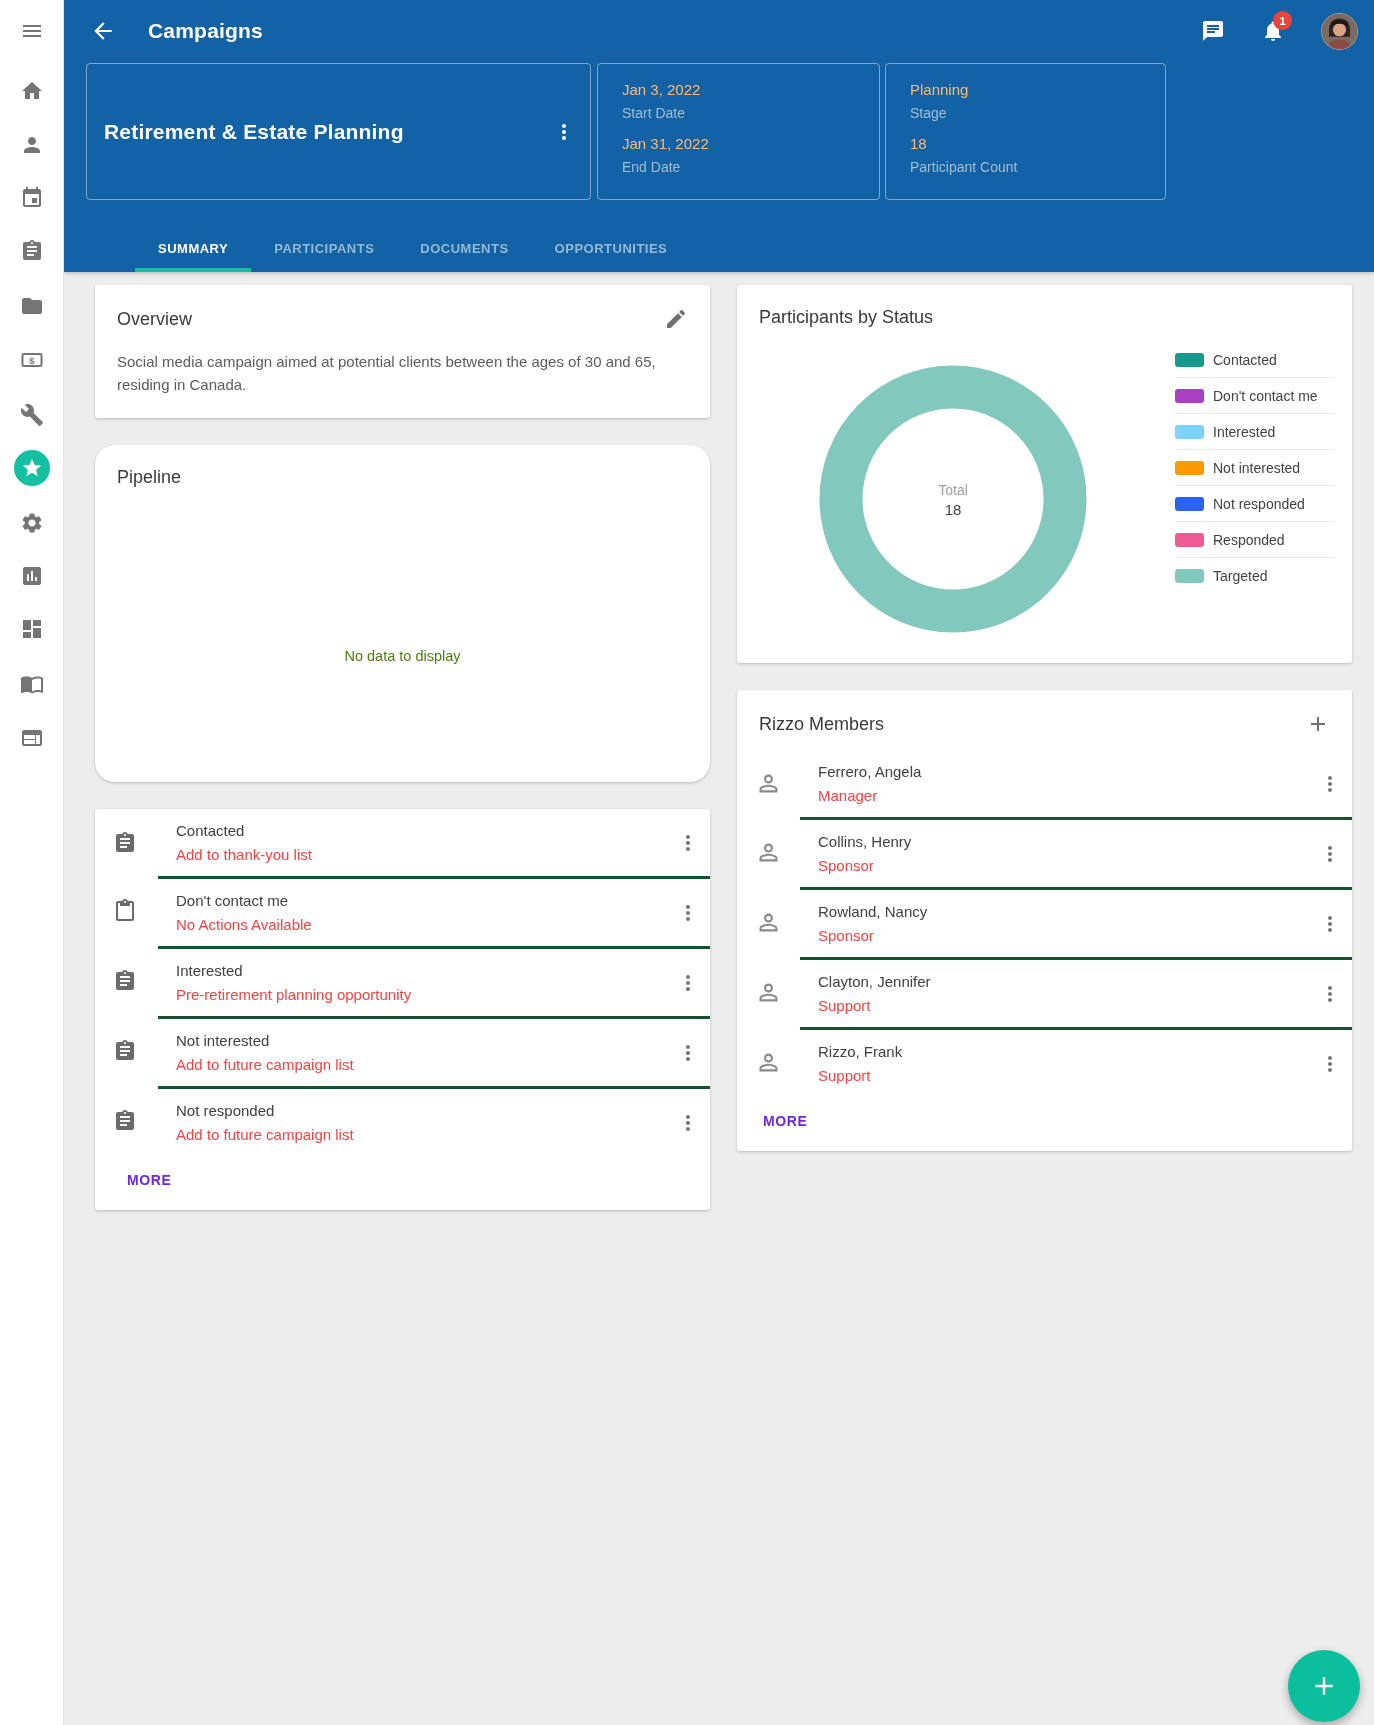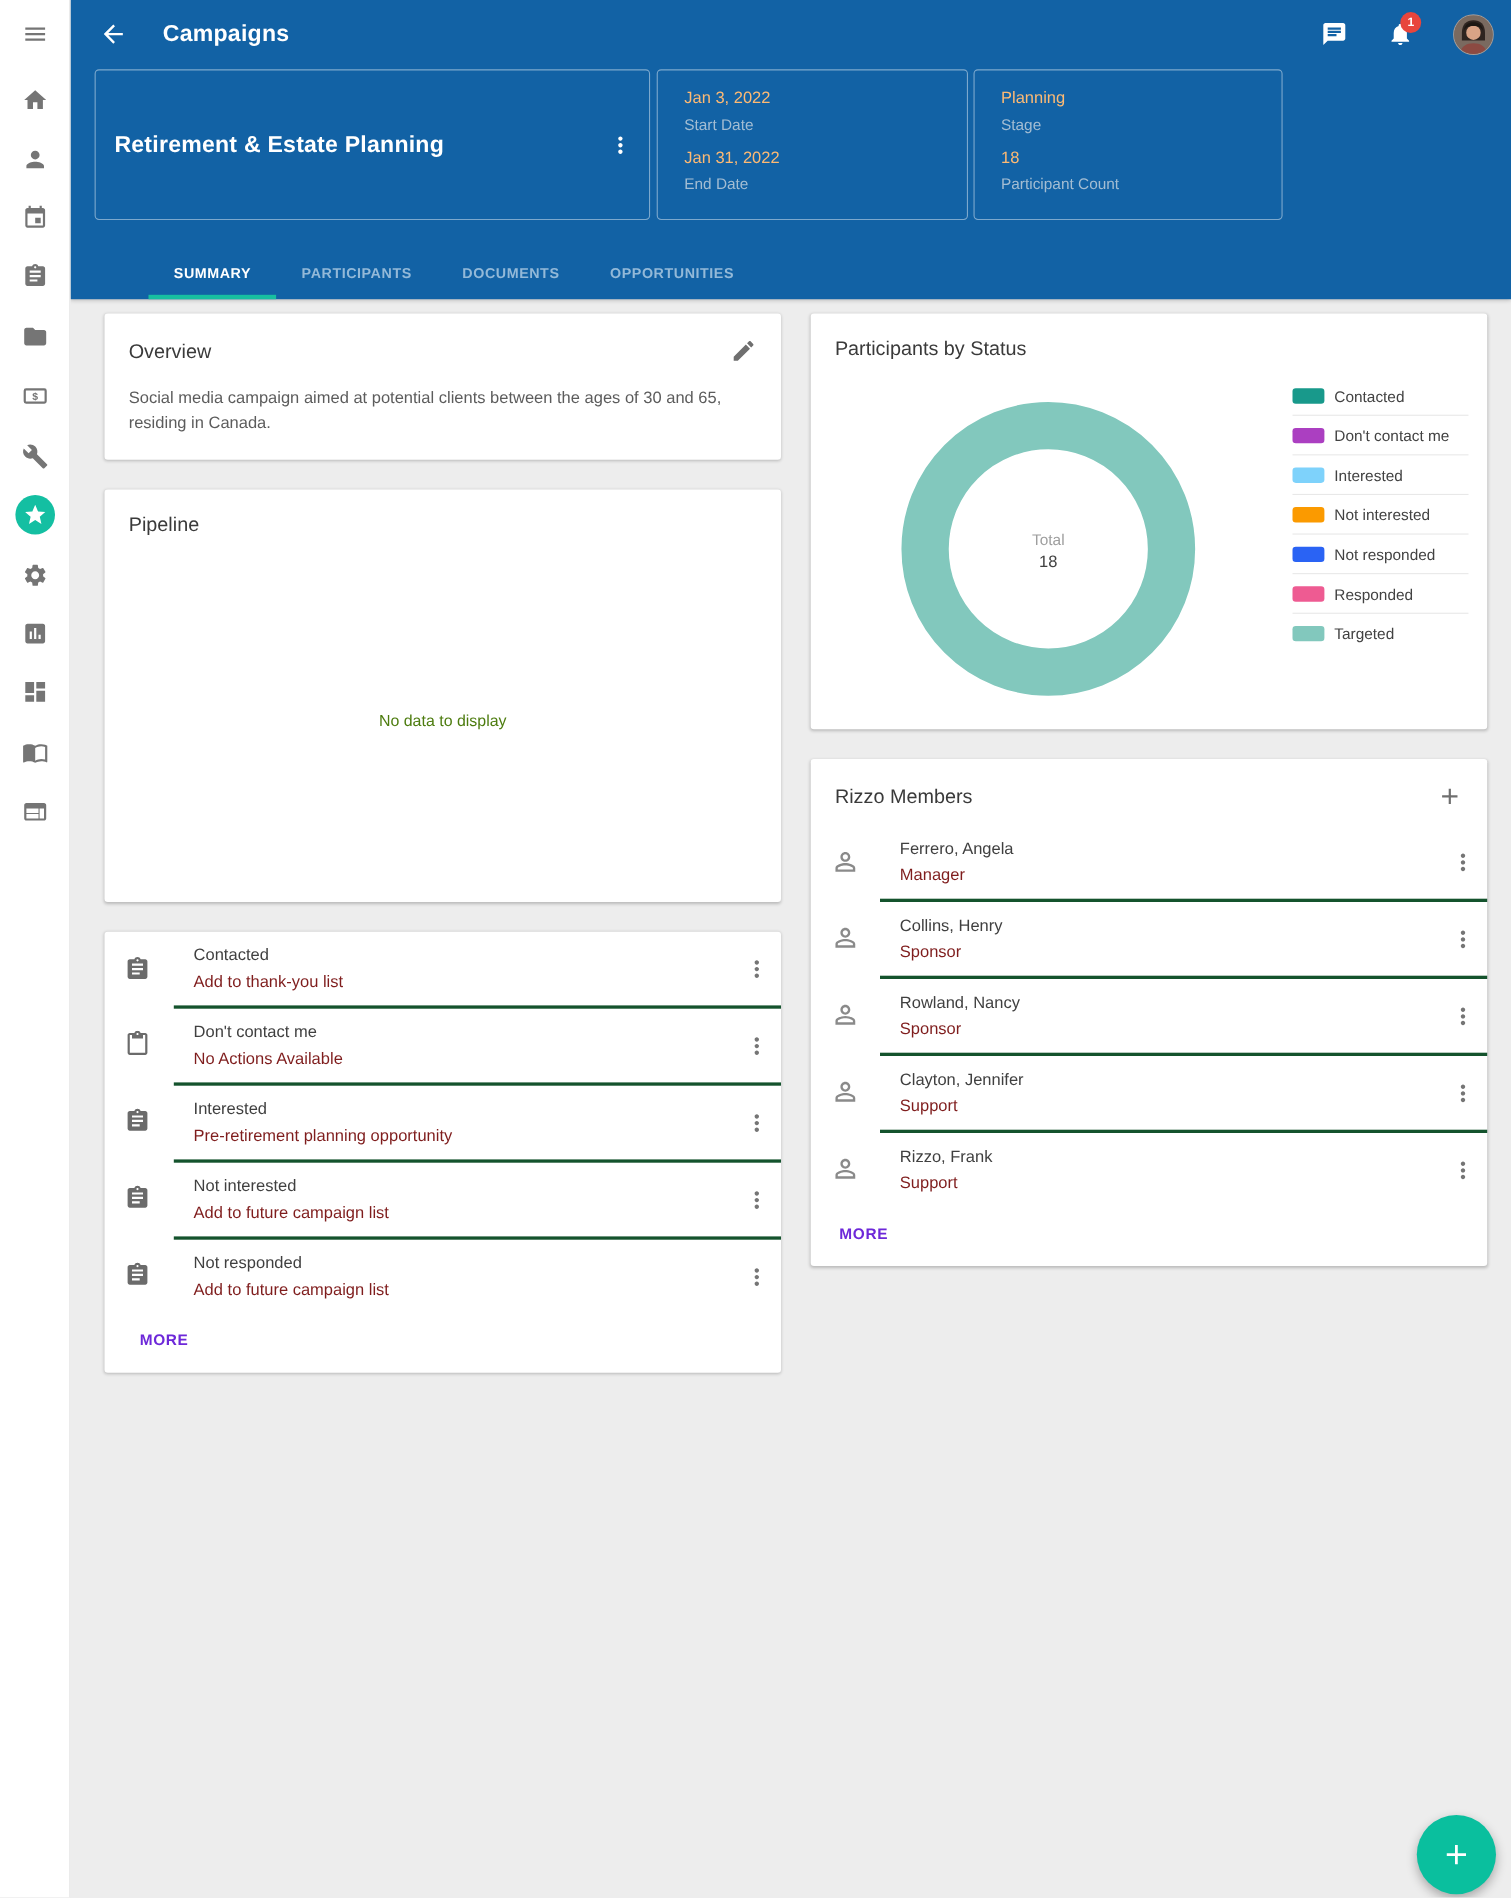--- a/index.html
+++ b/index.html
@@ -65,35 +65,35 @@
   .card-head { display:flex; align-items:center; padding:22px 22px 0 22px; }
   .card-title { font-size:18px; color:#3a3a3a; flex:1; }
   .head-ic { width:24px; height:24px; color:#6f6f6f; cursor:pointer; margin-left:24px; }
   .head-ic svg { width:24px; height:24px; fill:currentColor; }
 
   
   .ov-card { height:133px; }
   .ov-body { padding:20px 24px 0 22px; font-size:15px; color:#5c5c5c; line-height:1.52; }
 
   
-  .pl-card { height:375px; }
+  .pl-card { height:337px;border-radius:20px; }
   .pl-empty { position:absolute; left:0; right:0; top:203px; text-align:center;
     font-size:14.5px; color:#4d7c0f; }
 
   
   .rows { margin-top:14px; }
   .row { display:flex; }
   .row-icg { width:63px; padding-left:18px; display:flex; align-items:center; flex:none; }
   .row-icg svg { width:24px; height:24px; fill:#6b6b6b; }
   .row-icg.person svg { width:27px; height:27px; fill:#8a8a8a; }
   .row-body { flex:1; display:flex; align-items:center; padding:13px 10px 13px 18px; min-height:67px; }
   .row + .row .row-body { border-top:3px solid #14532d; }
   .row-text { flex:1; }
   .row-title { font-size:15px; color:#404040; }
-  .row-sub { font-size:15px; color:#7f1d1d; margin-top:7px; }
+  .row-sub { font-size:15px; color:#ef4444; margin-top:7px; }
   .row-menu { width:24px; height:24px; color:#757575; cursor:pointer; flex:none; }
   .row-menu svg { width:24px; height:24px; fill:currentColor; }
   .more-btn { display:inline-block; margin:12px 0 18px 30px; font-size:14px; font-weight:700;
     letter-spacing:.6px; color:#6d28d9; cursor:pointer; background:none; border:none;
     font-family:inherit; padding:4px 2px; }
   .team-more { margin-left:24px; }
 
   
   .pbs-card { height:378px; }
   .pbs-chart { position:absolute; left:81px; top:79px; width:270px; height:270px; }

